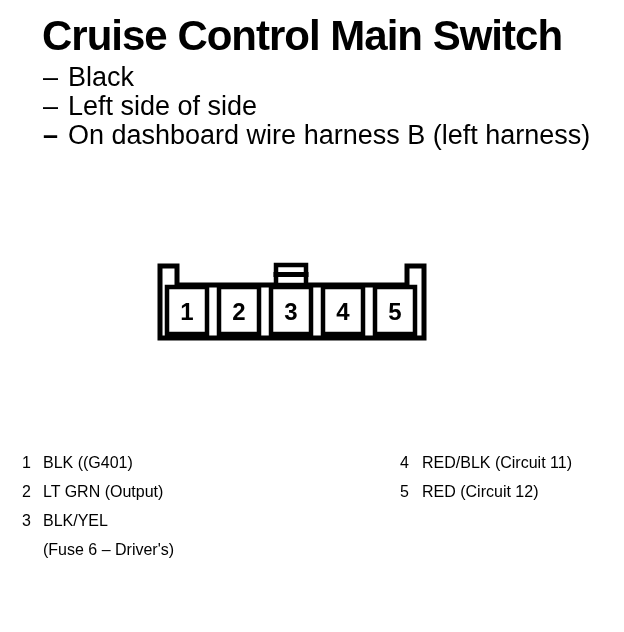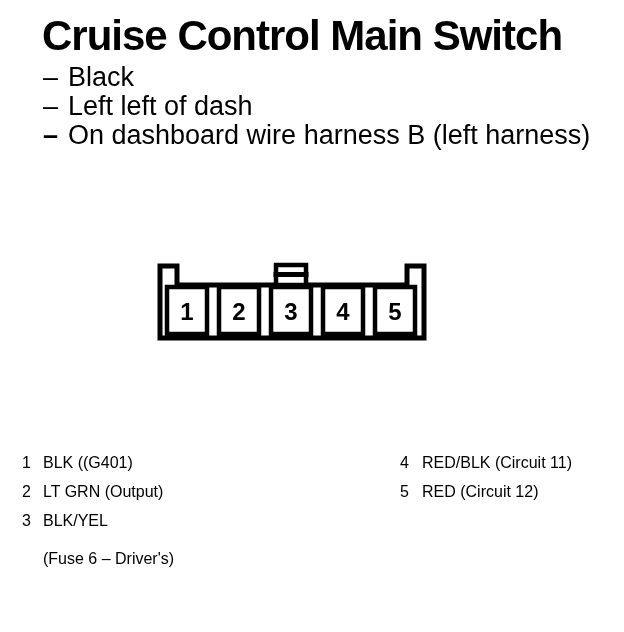--- a/index.html
+++ b/index.html
@@ -56,35 +56,35 @@
     line-height: 29px;
   }
   .pin-list.left  { left: 22px; }
   .pin-list.right { left: 352px; margin-left: 48px; }
   .pin-row { white-space: nowrap; }
   .pin-num {
     display: inline-block;
     width: 21px;
   }
   .pin-list.right .pin-num { width: 22px; }
-  .pin-cont { padding-left: 21px; margin-top: 9px; }
+  .pin-cont { padding-left: 21px; }
 </style>
 </head>
 <body>
 
 <div class="page">
 
   <div class="title">Cruise Control Main Switch</div>
 
   <div class="bullets">
     <div class="bullet-row">
       <span class="dash">–</span><span>Black</span>
     </div>
     <div class="bullet-row">
-      <span class="dash">–</span><span>Left left of dash</span>
+      <span class="dash">–</span><span>Left side of side</span>
     </div>
     <div class="bullet-row">
       <span class="dash bold">–</span><span>On dashboard wire harness B (left harness)</span>
     </div>
   </div>
 
   <svg class="connector-svg" width="275" height="90" viewBox="0 0 275 90">
     <path d="M5,80 L5,8 L22,8 L22,27 L252,27 L252,8 L269,8 L269,80 Z" fill="#ffffff" stroke="#000000" stroke-width="5" stroke-linejoin="miter"></path>
     <rect x="121" y="7" width="30" height="20" fill="#ffffff" stroke="#000000" stroke-width="4.5"></rect>
     <rect x="118.5" y="14" width="35" height="5" fill="#000000"></rect>

